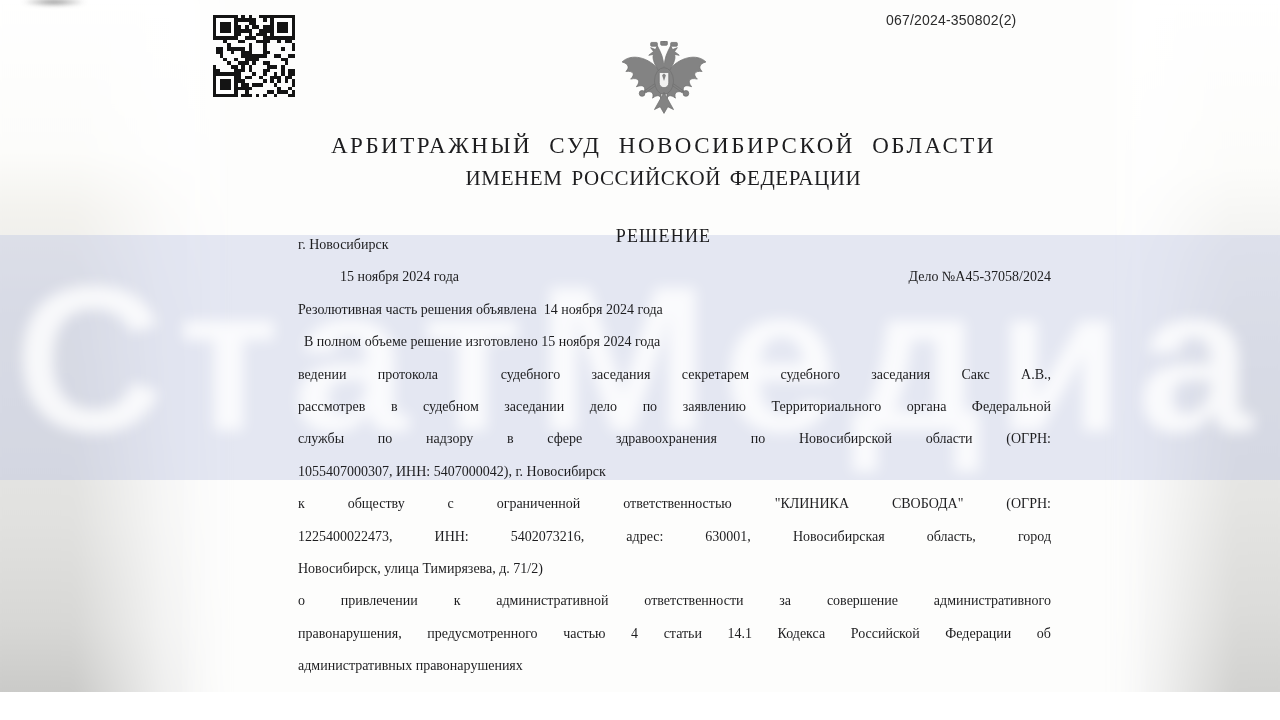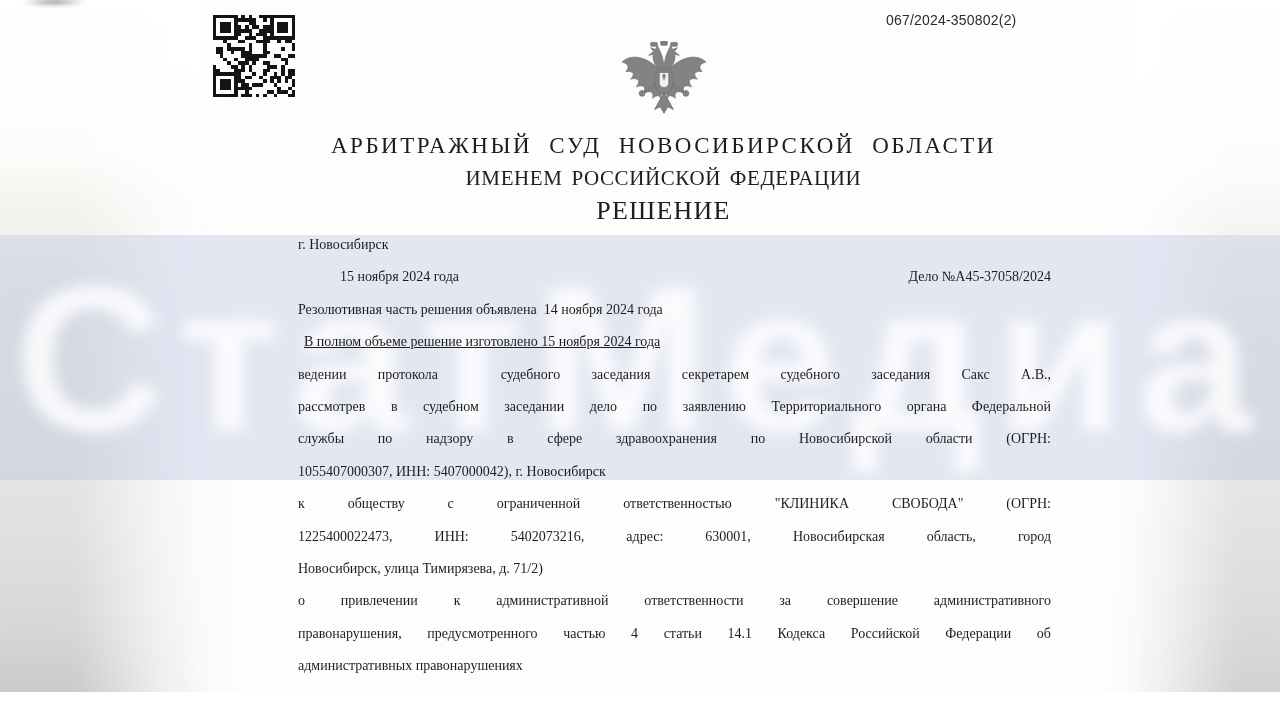--- a/index.html
+++ b/index.html
@@ -44,27 +44,27 @@
   .smudge-bottom{position:absolute;left:90px;top:710px;width:115px;height:12px;
     background:radial-gradient(ellipse at center,rgba(60,60,60,0.5),rgba(60,60,60,0) 72%);filter:blur(2px);}
   
   .doc-number{position:absolute;left:886px;top:12px;font-family:"Liberation Sans",sans-serif;
     font-size:14px;color:#2b2b2b;letter-spacing:0.2px;}
   .qr{position:absolute;left:209px;top:11px;width:90px;height:90px;}
   .emblem{position:absolute;left:614px;top:41px;width:100px;height:80px;opacity:0.85;}
   .headings{position:absolute;left:287px;top:129px;width:753px;text-align:center;}
   .h-court{font-size:23px;letter-spacing:2.5px;word-spacing:9px;line-height:33px;white-space:nowrap;}
   .h-name{font-size:21px;letter-spacing:0.6px;word-spacing:3px;line-height:33px;}
-  .h-decision{font-size:26px;letter-spacing:1.2px;line-height:32px;}
+  .h-decision{font-size:18px;letter-spacing:1.2px;line-height:32px;margin-top:25px;}
   .content{position:absolute;left:298px;top:229px;width:753px;font-size:14px;}
   .dline{height:32.4px;line-height:32.4px;}
   .daterow{display:flex;justify-content:space-between;margin-left:42px;}
   .jline{text-align:justify;text-align-last:justify;-moz-text-align-last:justify;}
   .indent{text-indent:46px;}
-  .sp{padding-left:6px;text-decoration:underline;}
+  .sp{padding-left:6px;}
 </style>
 </head>
 <body>
 
 <div class="stage">
 
   <div class="side left"></div>
   <div class="side right"></div>
 
   <div class="wm-band"></div>

